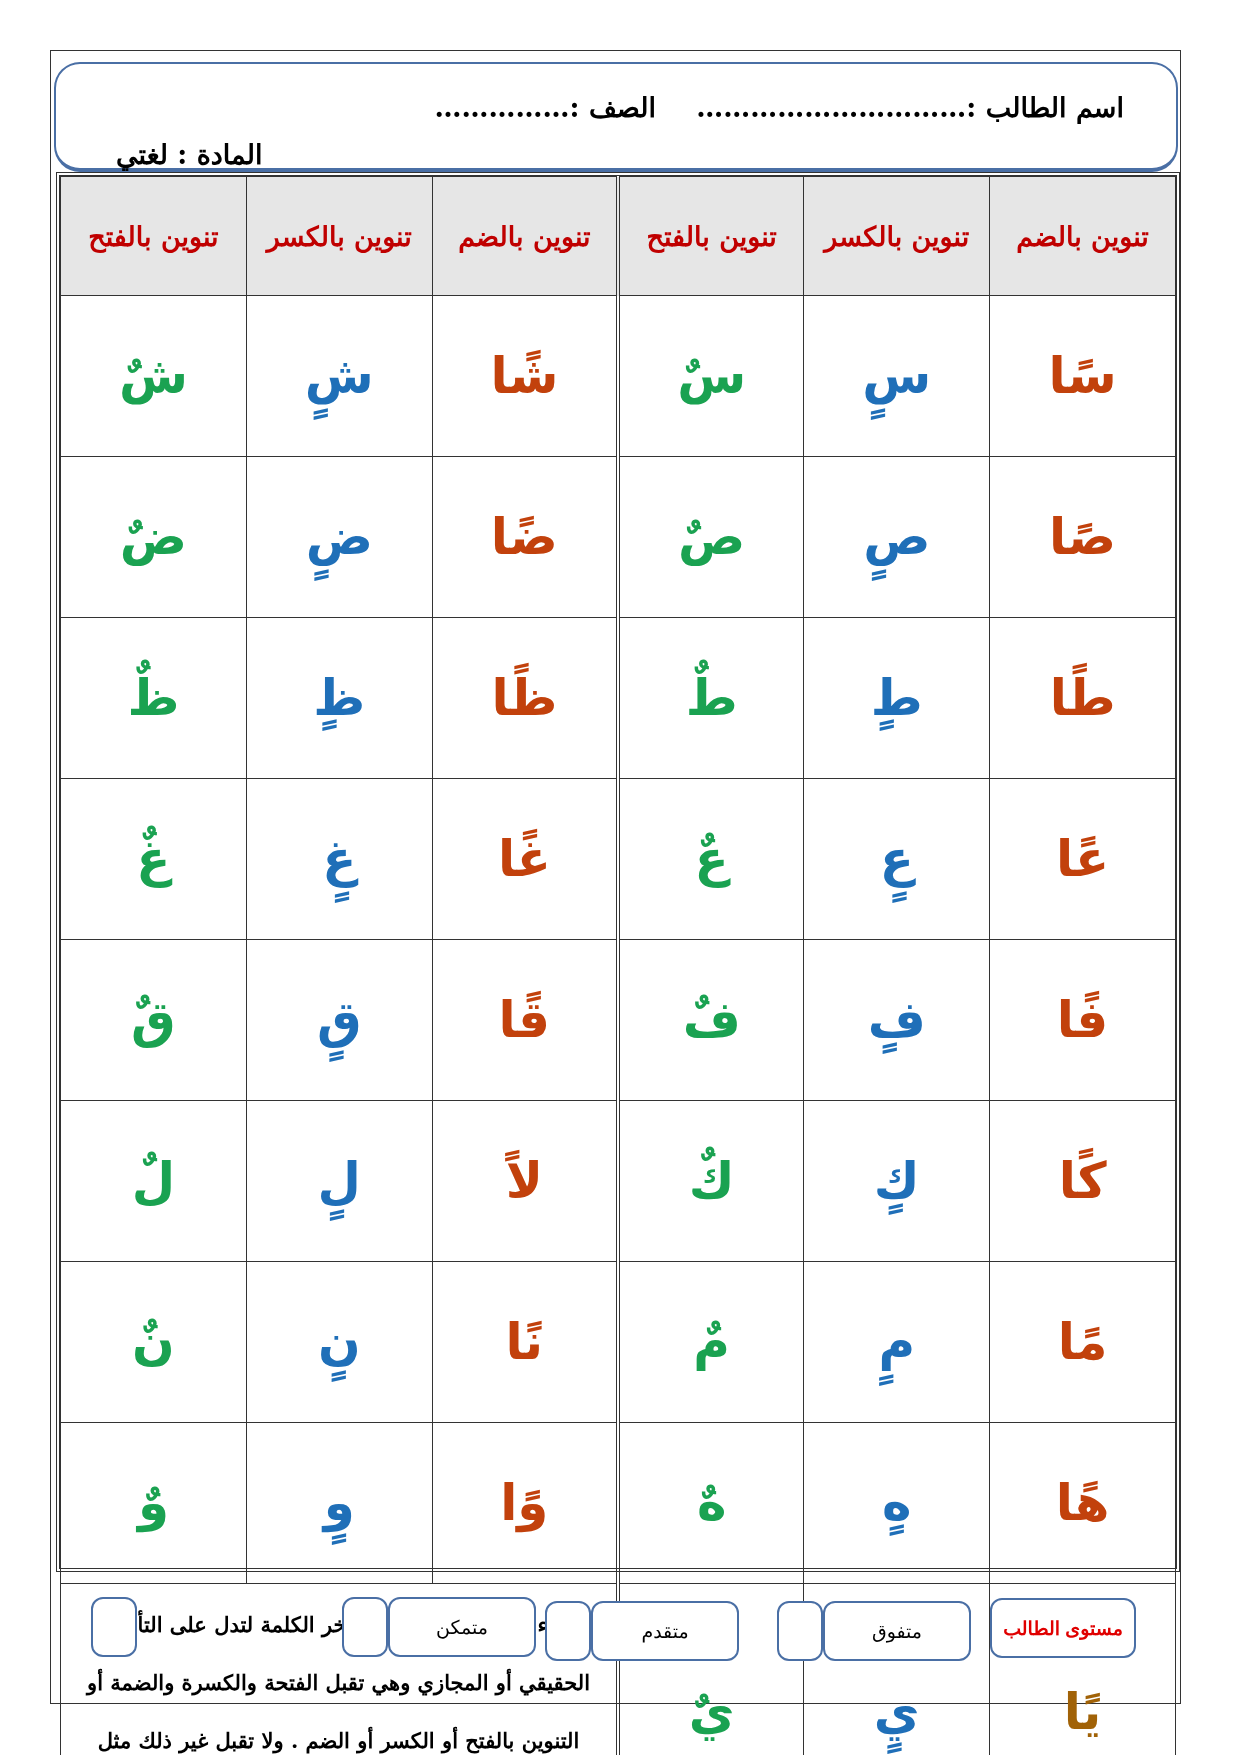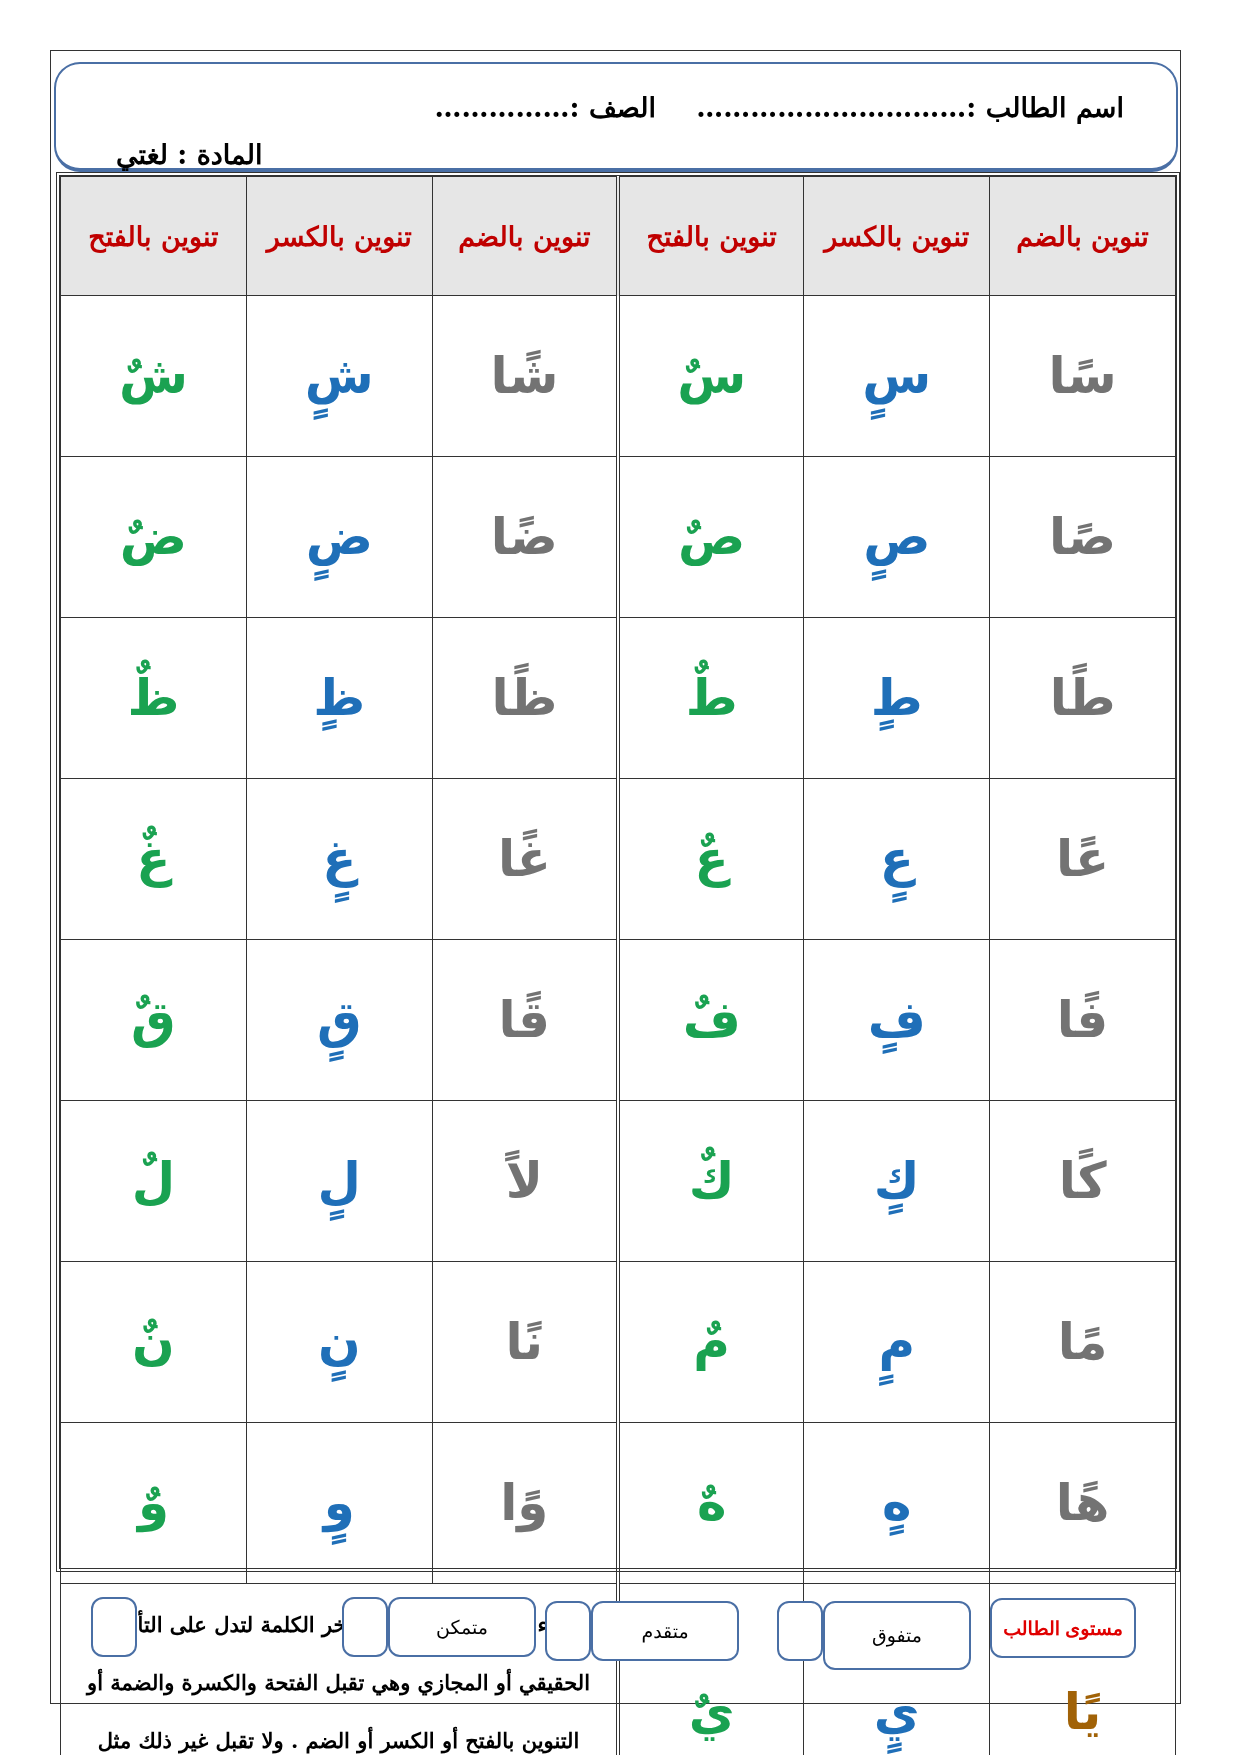--- a/index.html
+++ b/index.html
@@ -22,21 +22,21 @@
                border: 4px double #333; box-sizing: border-box; }
   table.tanween { border-collapse: collapse; width: 100%; height: 100%; table-layout: fixed;
                   direction: rtl; }
   table.tanween td, table.tanween th { border: 1.5px solid #333; text-align: center;
                   vertical-align: middle; padding: 12px; }
   table.tanween th { background: #E6E6E6; height: 94px; color: #C00000; font-size: 27px;
                   font-weight: bold; font-family: "DejaVu Serif", serif; }
   table.tanween td.letter { height: 136px; font-size: 50px; font-weight: bold;
                   font-family: "DejaVu Sans", sans-serif; }
   table.tanween td.split, table.tanween th.split { border-left: 4px double #333; }
-  .c-fath { color: #737373; }
+  .c-fath { color: #c2410c; }
   .c-kasr { color: #1F6FB8; }
   .c-damm { color: #1AA251; }
   .c-fath-blue { color: #a16207; }
 
   td.note { font-size: 21px; line-height: 58px; color: #000; font-weight: bold;
             font-family: "DejaVu Serif", serif; padding: 4px 10px; direction: rtl;
             text-align: center; }
 
   .footer { position: absolute; left: 0; top: 0; width: 100%; height: 100%; pointer-events: none; }
   .lvl-box { position: absolute; border: 2px solid #4A6FA5; border-radius: 12px;
@@ -139,21 +139,21 @@
           <td class="letter c-damm split" style="height: 176px;">يٌ</td>
           <td colspan="3" class="note">التاء المربوطة تأتي دائما آخر الكلمة لتدل على التأنيث الحقيقي أو المجازي وهي تقبل الفتحة والكسرة والضمة أو التنوين بالفتح أو الكسر أو الضم . ولا تقبل غير ذلك مثل الشدة أو المد .</td>
         </tr>
       </tbody>
   </table>
 </div>
 
 <div class="footer">
   <div class="lvl-box lvl-title" style="left:990px; top:1598px; width:146px; height:60px;">مستوى الطالب</div>
 
-  <div class="lvl-box" style="left:823px; top:1601px; width:148px; height:69px;">متفوق</div>
+  <div class="lvl-box" style="left:823px; top:1601px; width:148px; height:60px;">متفوق</div>
   <div class="lvl-box" style="left:777px; top:1601px; width:46px; height:60px;"></div>
 
   <div class="lvl-box" style="left:591px; top:1601px; width:148px; height:60px;">متقدم</div>
   <div class="lvl-box" style="left:545px; top:1601px; width:46px; height:60px;"></div>
 
   <div class="lvl-box" style="left:388px; top:1597px; width:148px; height:60px;">متمكن</div>
   <div class="lvl-box" style="left:342px; top:1597px; width:46px; height:60px;"></div>
 
   <div class="lvl-box" style="left:91px; top:1597px; width:46px; height:60px;"></div>
 </div>

